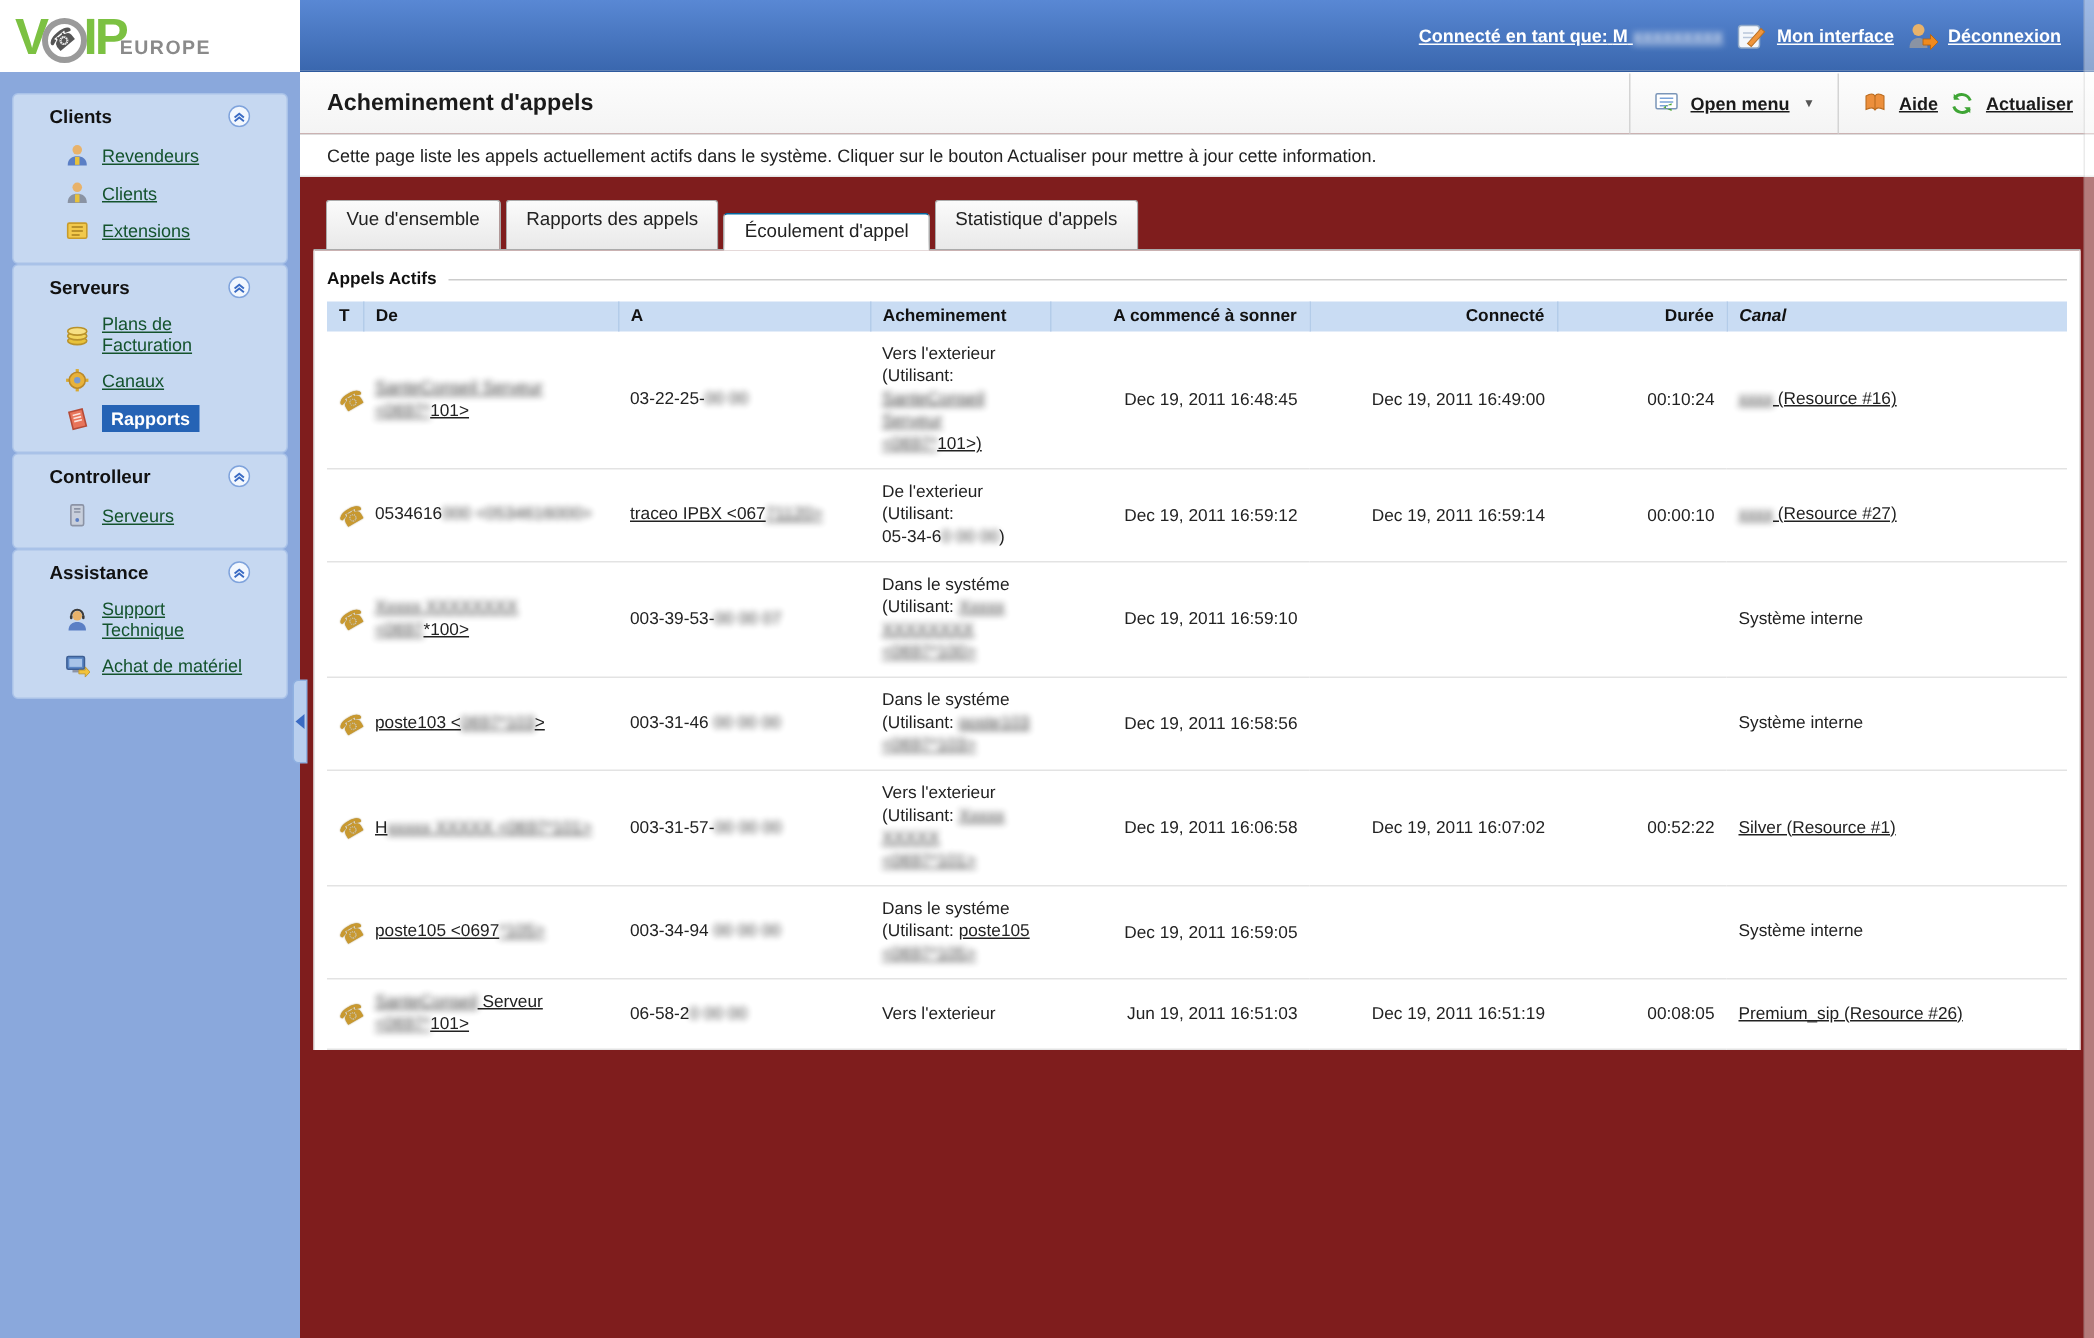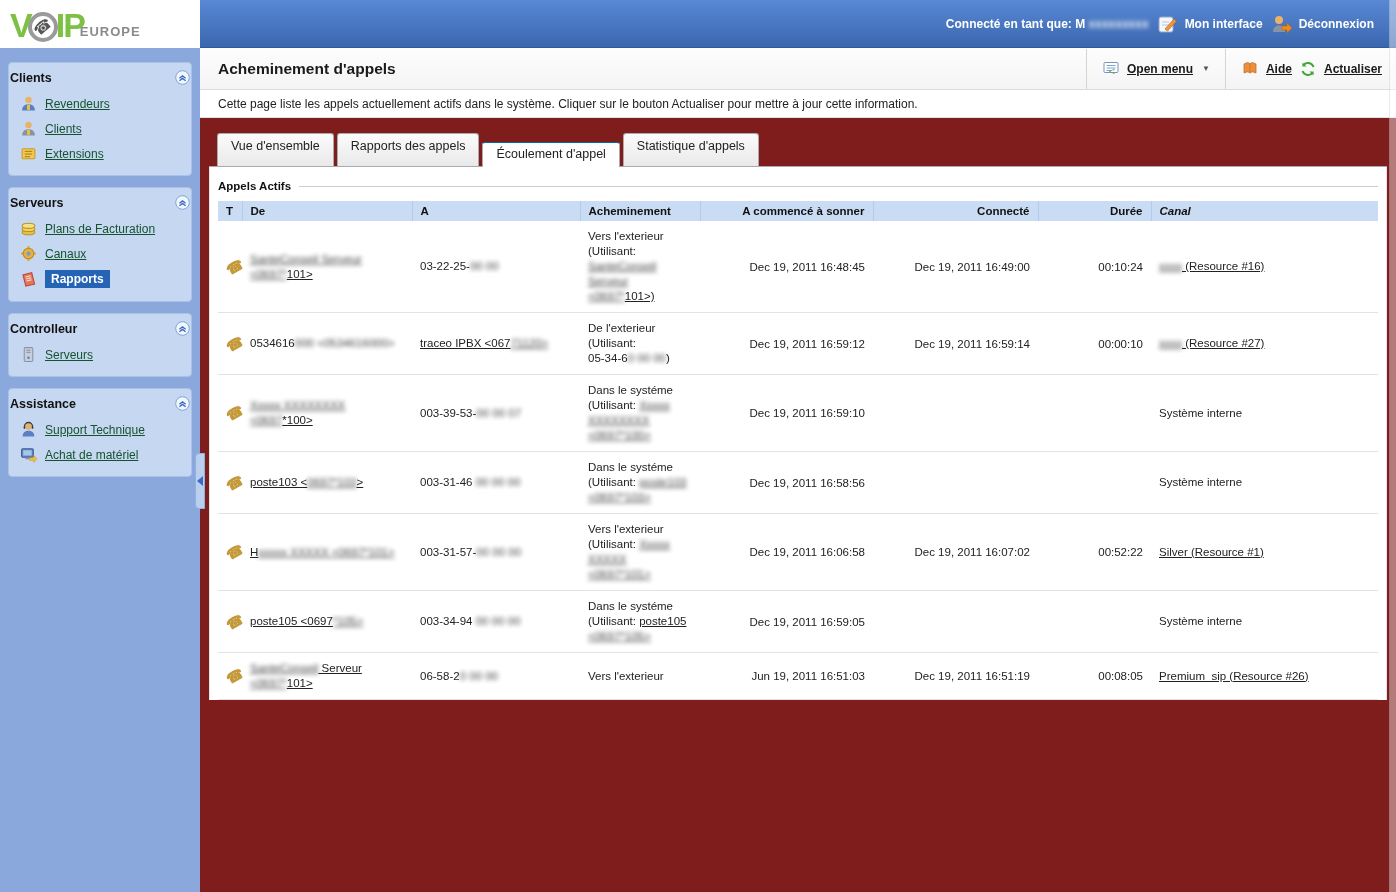--- a/index.html
+++ b/index.html
@@ -8,31 +8,31 @@
   a { cursor:pointer; }
 
   
   .topbar { height:48px; background:linear-gradient(#5988d4,#3a67ae); border-bottom:1px solid #2f5a9e; display:flex; align-items:center; justify-content:space-between; position:relative; }
   .logo-box { width:200px; height:48px; background:#ffffff; display:flex; align-items:flex-end; padding:2px 6px 4px 10px; }
   .lg-v,.lg-ip { font-size:34px; font-weight:bold; color:#7cc142; line-height:38px; letter-spacing:-2px; }
   .lg-o { width:30px; height:30px; border:4px solid #9a9a9a; border-radius:50%; display:inline-flex; align-items:center; justify-content:center; margin:0 -2px 2px -3px; background:#fff; }
   .lg-phone { font-size:15px; color:#555; transform:rotate(-40deg); line-height:1; }
   .lg-eu { font-size:13px; font-weight:bold; color:#8a8a8a; letter-spacing:1px; margin:0 0 5px -4px; }
   .topbar-right { display:flex; align-items:center; gap:7px; padding-right:22px; }
-  .top-link { color:#ffffff; font-weight:bold; font-size:12px; white-space:nowrap; }
+  .top-link { color:#ffffff; font-weight:bold; text-decoration:underline; font-size:12px; white-space:nowrap; }
   .top-icon { display:inline-flex; width:22px; height:22px; align-items:center; justify-content:center; }
   .blurred { filter:blur(2.2px); opacity:.85; }
 
   
   .main { display:flex; height:844px; }
   .sidebar { width:200px; background:#8aa8dc; flex:none; padding:14px 8px; position:relative; }
   .content { flex:1; display:flex; flex-direction:column; background:#7f1d1d; min-width:0; }
 
   
-  .panel-s { background:#c6d8f1; border:1px solid #a9c2e8; border-radius:4px; margin-bottom:11px; padding:7px 1px 9px; }
+  .panel-s { background:#c6d8f1; border:1px solid #a9c2e8; border-radius:4px; padding:7px 24px 9px; }
   .panel-h { display:flex; align-items:center; justify-content:space-between; margin-bottom:6px; }
   .panel-title { font-weight:bold; font-size:12.5px; color:#111; }
   .chev { width:15px; height:15px; display:inline-flex; }
   .panel-s ul { list-style:none; }
   .panel-s li { display:flex; align-items:center; gap:8px; padding:4px 0 4px 10px; }
   .s-icon { width:17px; height:17px; display:inline-flex; flex:none; }
   .panel-s li a { color:#14532d; text-decoration:underline; font-size:12px; }
   .panel-s li.active a { color:#ffffff; background:#2563b5; text-decoration:none; font-weight:bold; padding:2px 6px; }
   .collapse-handle { position:absolute; right:-5px; top:405px; width:10px; height:56px; background:#b9cfee; border:1px solid #8fb0e0; border-radius:4px 0 0 4px; display:flex; align-items:center; justify-content:center; z-index:5; }
   .collapse-handle .tri { width:0; height:0; border-top:5px solid transparent; border-bottom:5px solid transparent; border-right:6px solid #3a6bc4; }

